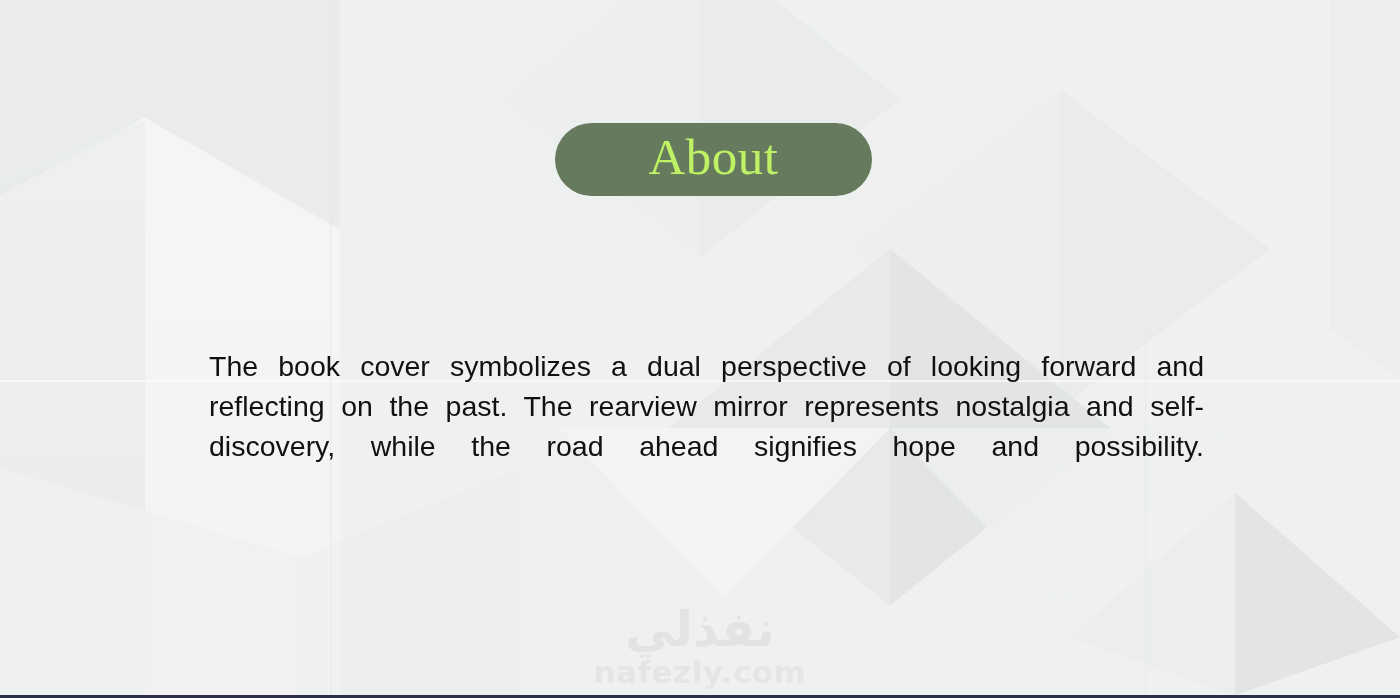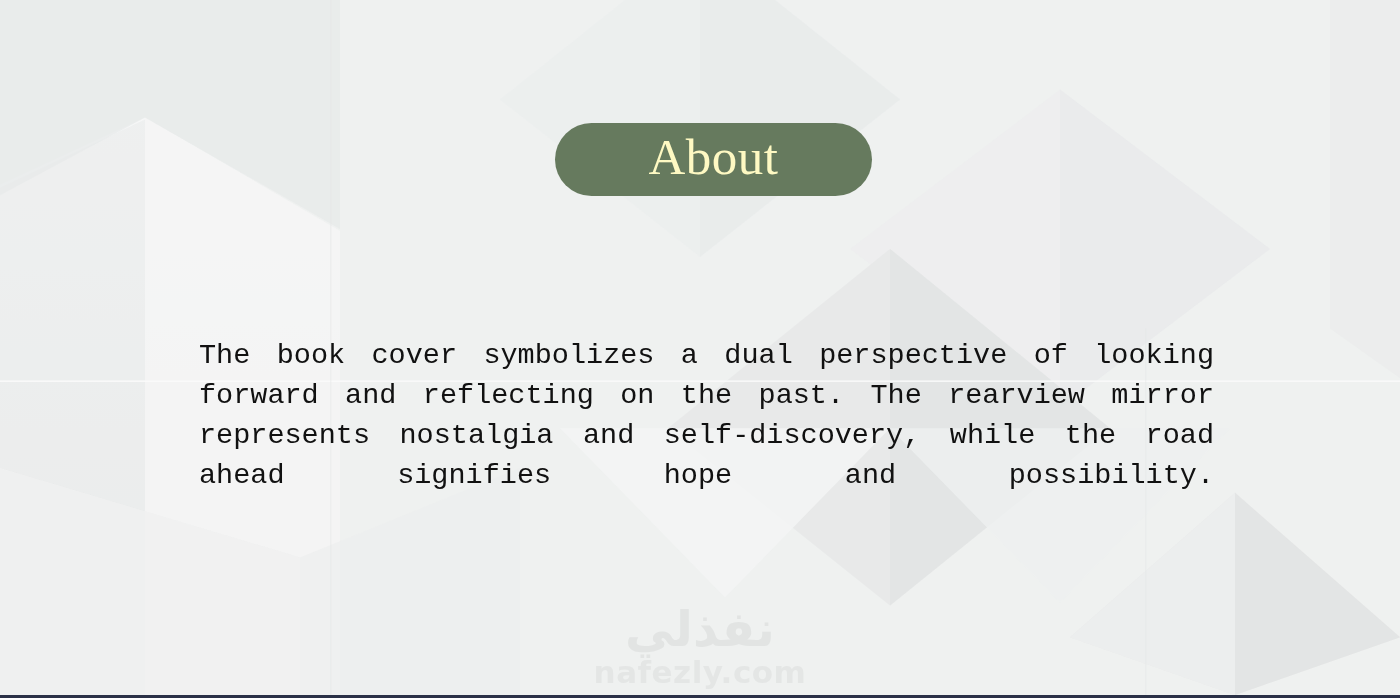--- a/index.html
+++ b/index.html
@@ -41,40 +41,40 @@
     top: 123px;
     width: 317px;
     height: 73px;
     border-radius: 37px;
     display: flex;
     align-items: center;
     justify-content: center;
     box-sizing: border-box;
   }
   .pill-label {
-    color: #fef9c3;
+    color: #bef264;
     font-family: "Liberation Serif", "DejaVu Serif", serif;
     font-size: 51px;
     line-height: 1;
     letter-spacing: 0.5px;
     white-space: nowrap;
     padding-bottom: 4px;
   }
 
   
   .body-block {
     position: absolute;
     left: 199px;
     top: 336px;
     width: 1015px;
   }
   .body-text {
-    margin: 0;
+    margin: 10px;
     color: #111111;
-    font-family: Liberation Mono, monospace;
+    font-family: Liberation Sans, sans-serif;
     font-size: 28.5px;
     line-height: 40px;
     text-align: justify;
     text-justify: inter-word;
     word-spacing: 0.2px;
   }
   .body-text::after {
     content: "";
     display: inline-block;
     width: 100%;

